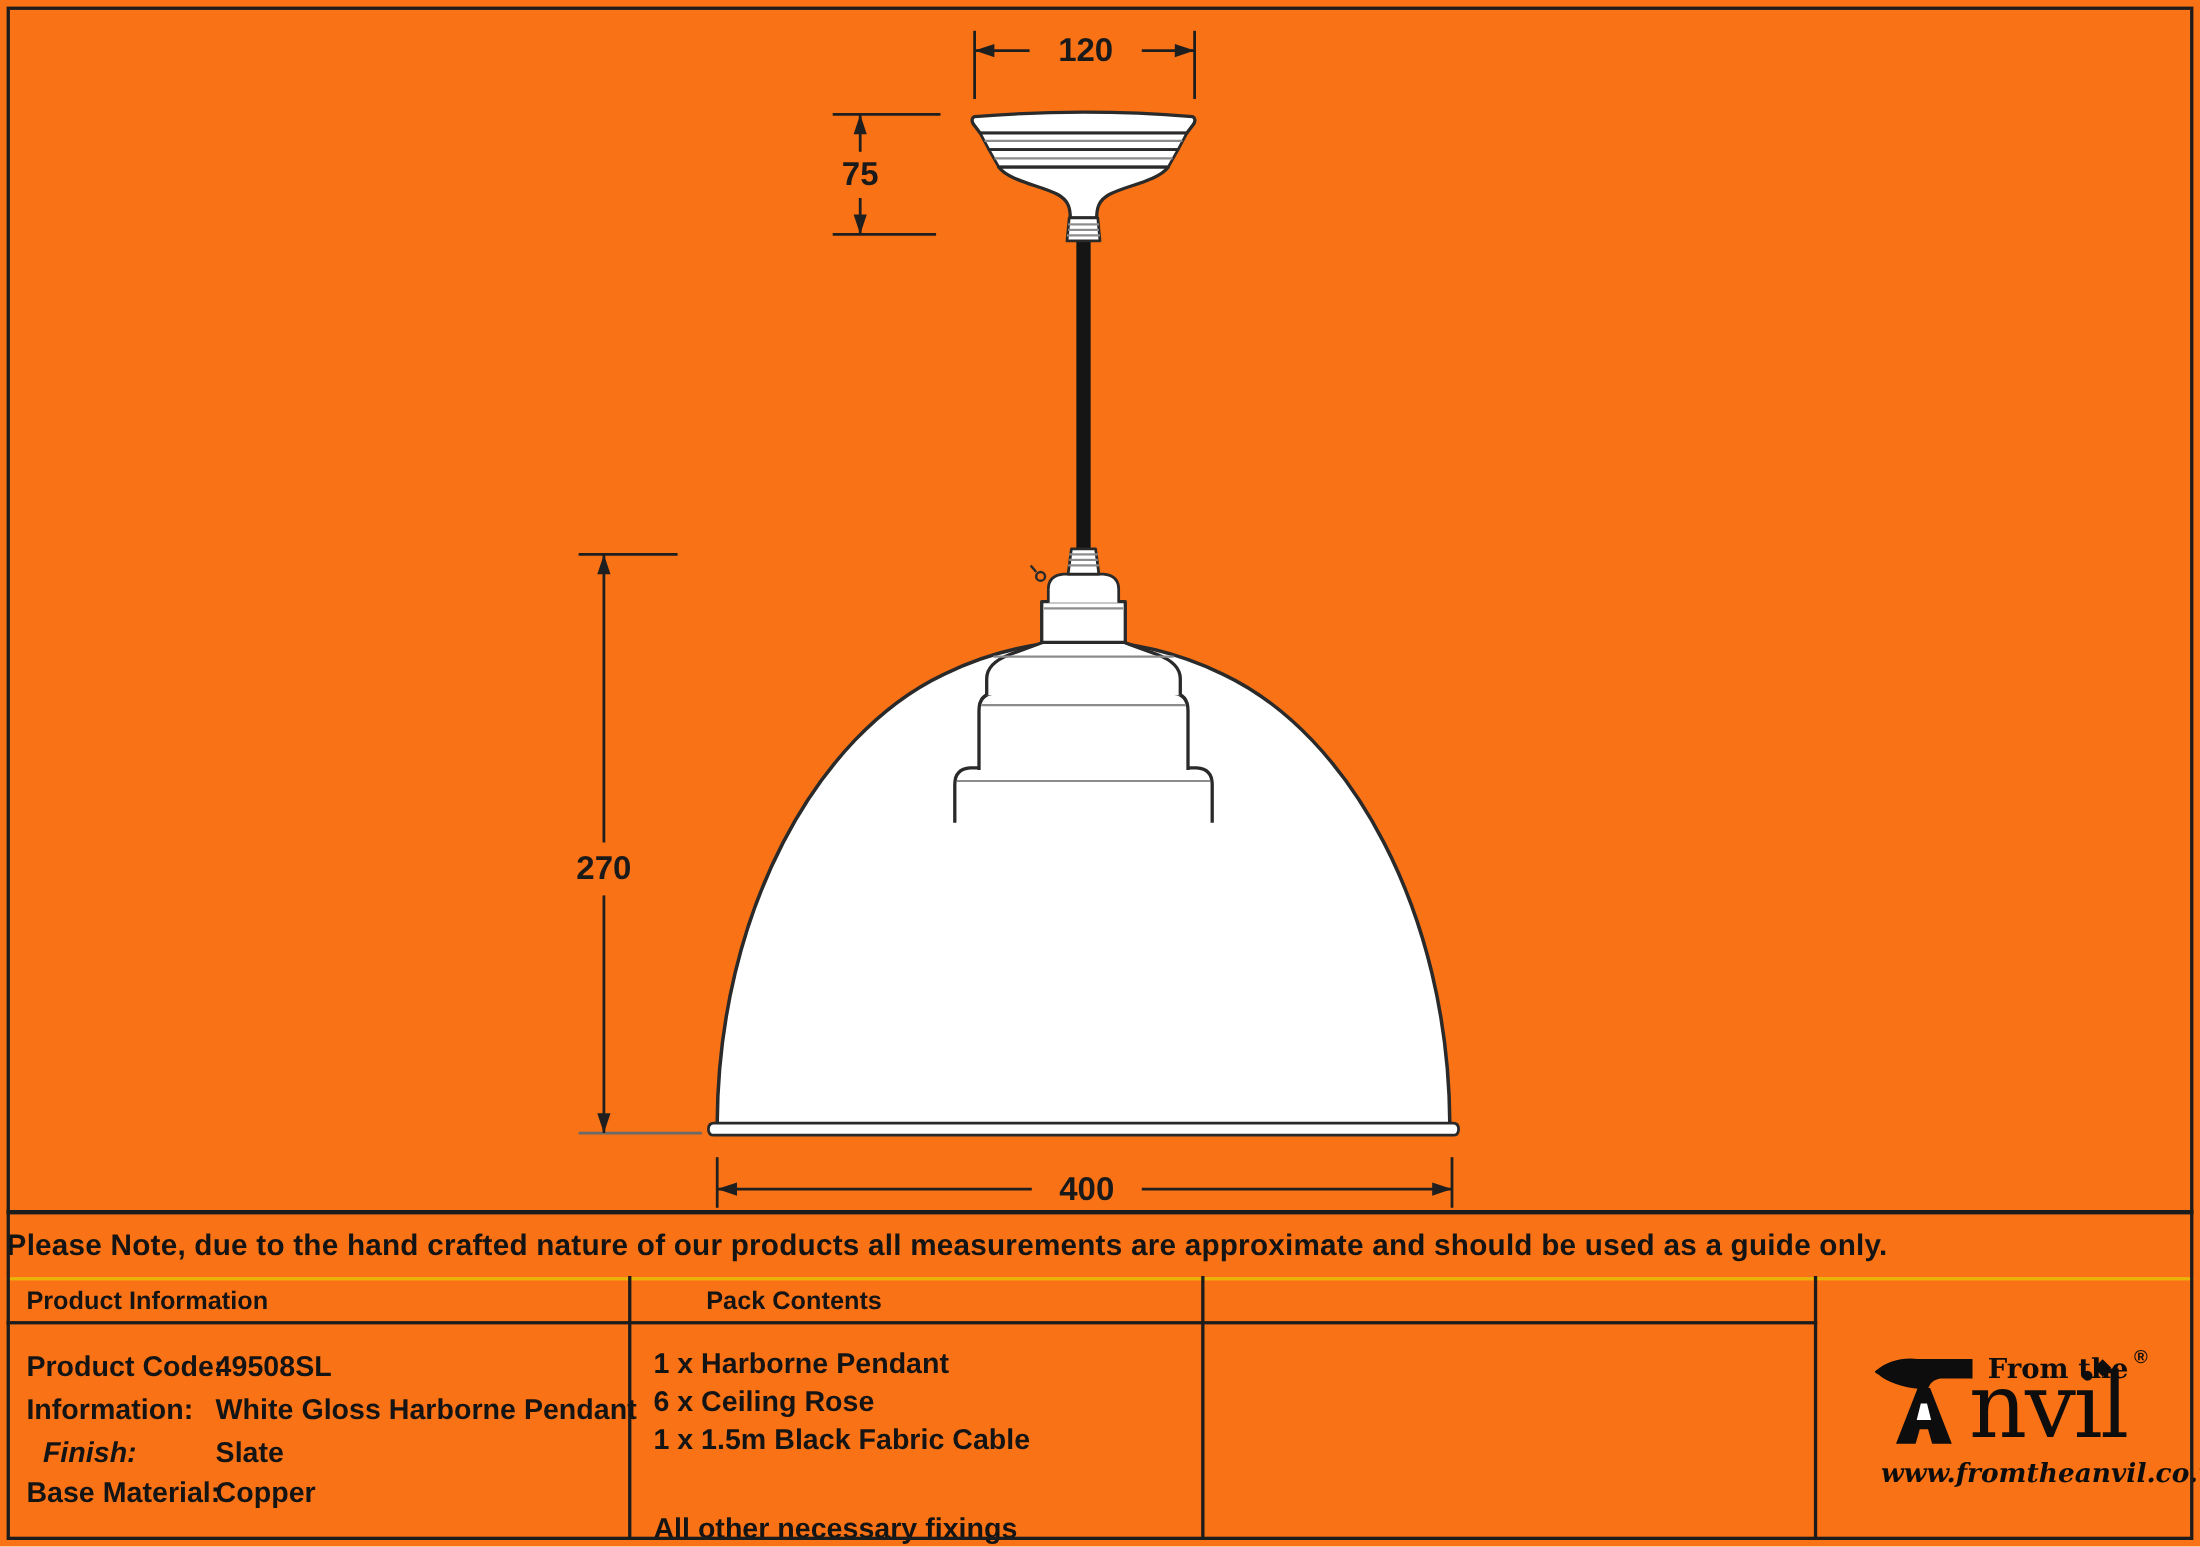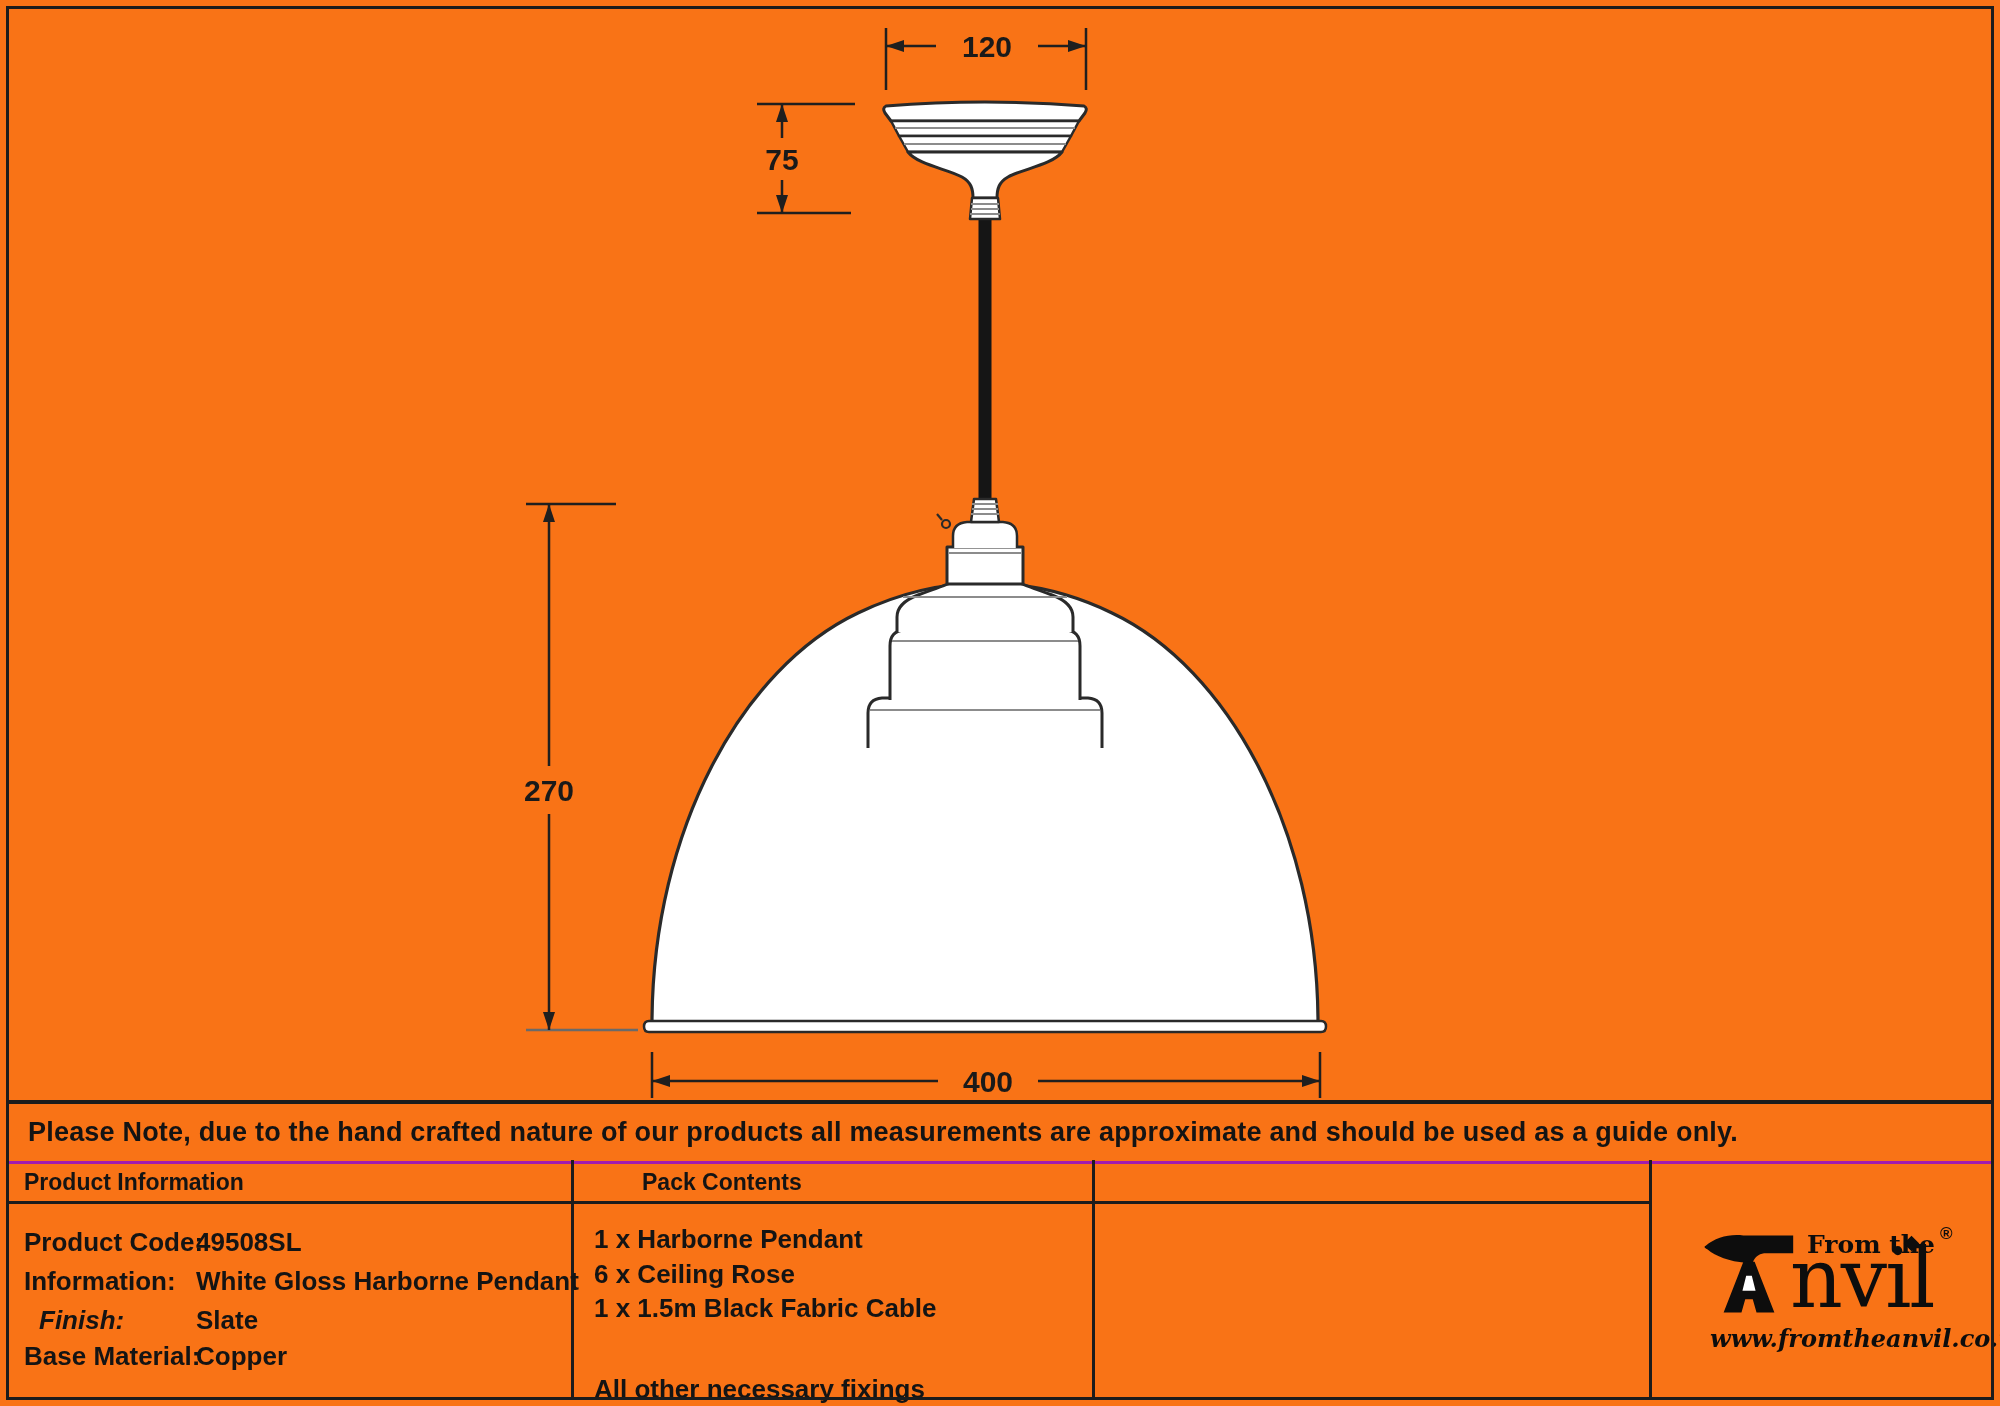--- a/index.html
+++ b/index.html
@@ -4,22 +4,22 @@
 <style>
   html,body{margin:0;padding:0;background:#fff;}
   .page{position:relative;width:2000px;height:1406px;background:#f97316;
         font-family:"Liberation Sans",sans-serif;color:#141414;overflow:hidden;}
   .frame{position:absolute;left:6px;top:6px;right:6px;bottom:6px;
          border:3px solid #1c1c1c;pointer-events:none;}
   svg text{font-family:"Liberation Sans",sans-serif;}
 
   
   .note-row{position:absolute;left:6px;right:6px;top:1100px;height:57px;
-            border-top:4px solid #1c1c1c;border-bottom:3px solid #a21caf;
-            display:flex;align-items:center;padding-left:22px;box-sizing:content-box;
+            border-top:4px solid #1c1c1c;border-bottom:3px solid #eab308;
+            display:flex;align-items:center;box-sizing:content-box;
             font-size:27px;font-weight:600;letter-spacing:.2px;}
   .vdiv{position:absolute;top:1160px;bottom:6px;width:3px;background:#1c1c1c;}
   .vdiv.v1{left:571px;} .vdiv.v2{left:1092px;} .vdiv.v3{left:1649px;}
   .header-underline{position:absolute;left:6px;top:1201px;width:1646px;height:3px;background:#1c1c1c;}
   .th{position:absolute;font-size:23px;font-weight:700;}
   .cell-text{position:absolute;font-size:26px;font-weight:600;white-space:nowrap;}
 
   
   .logo{position:absolute;left:1652px;top:1204px;width:339px;height:193px;}
   .logo .tagline{position:absolute;left:155px;top:26px;font-family:"DejaVu Serif",serif;

